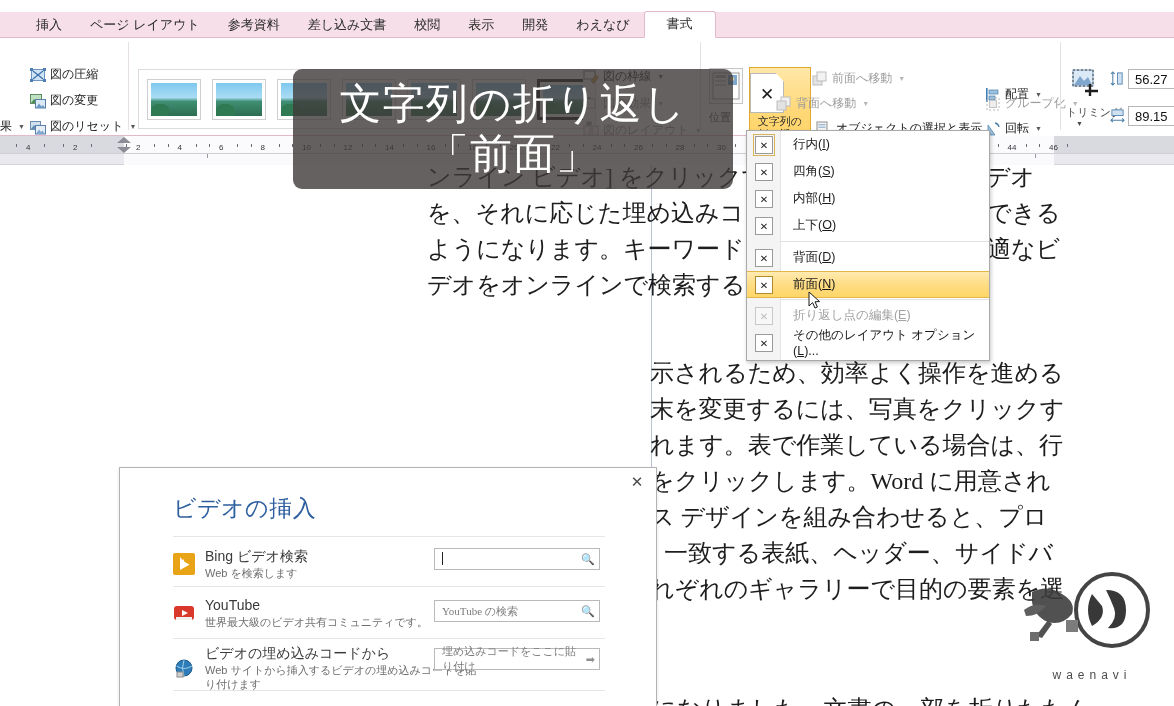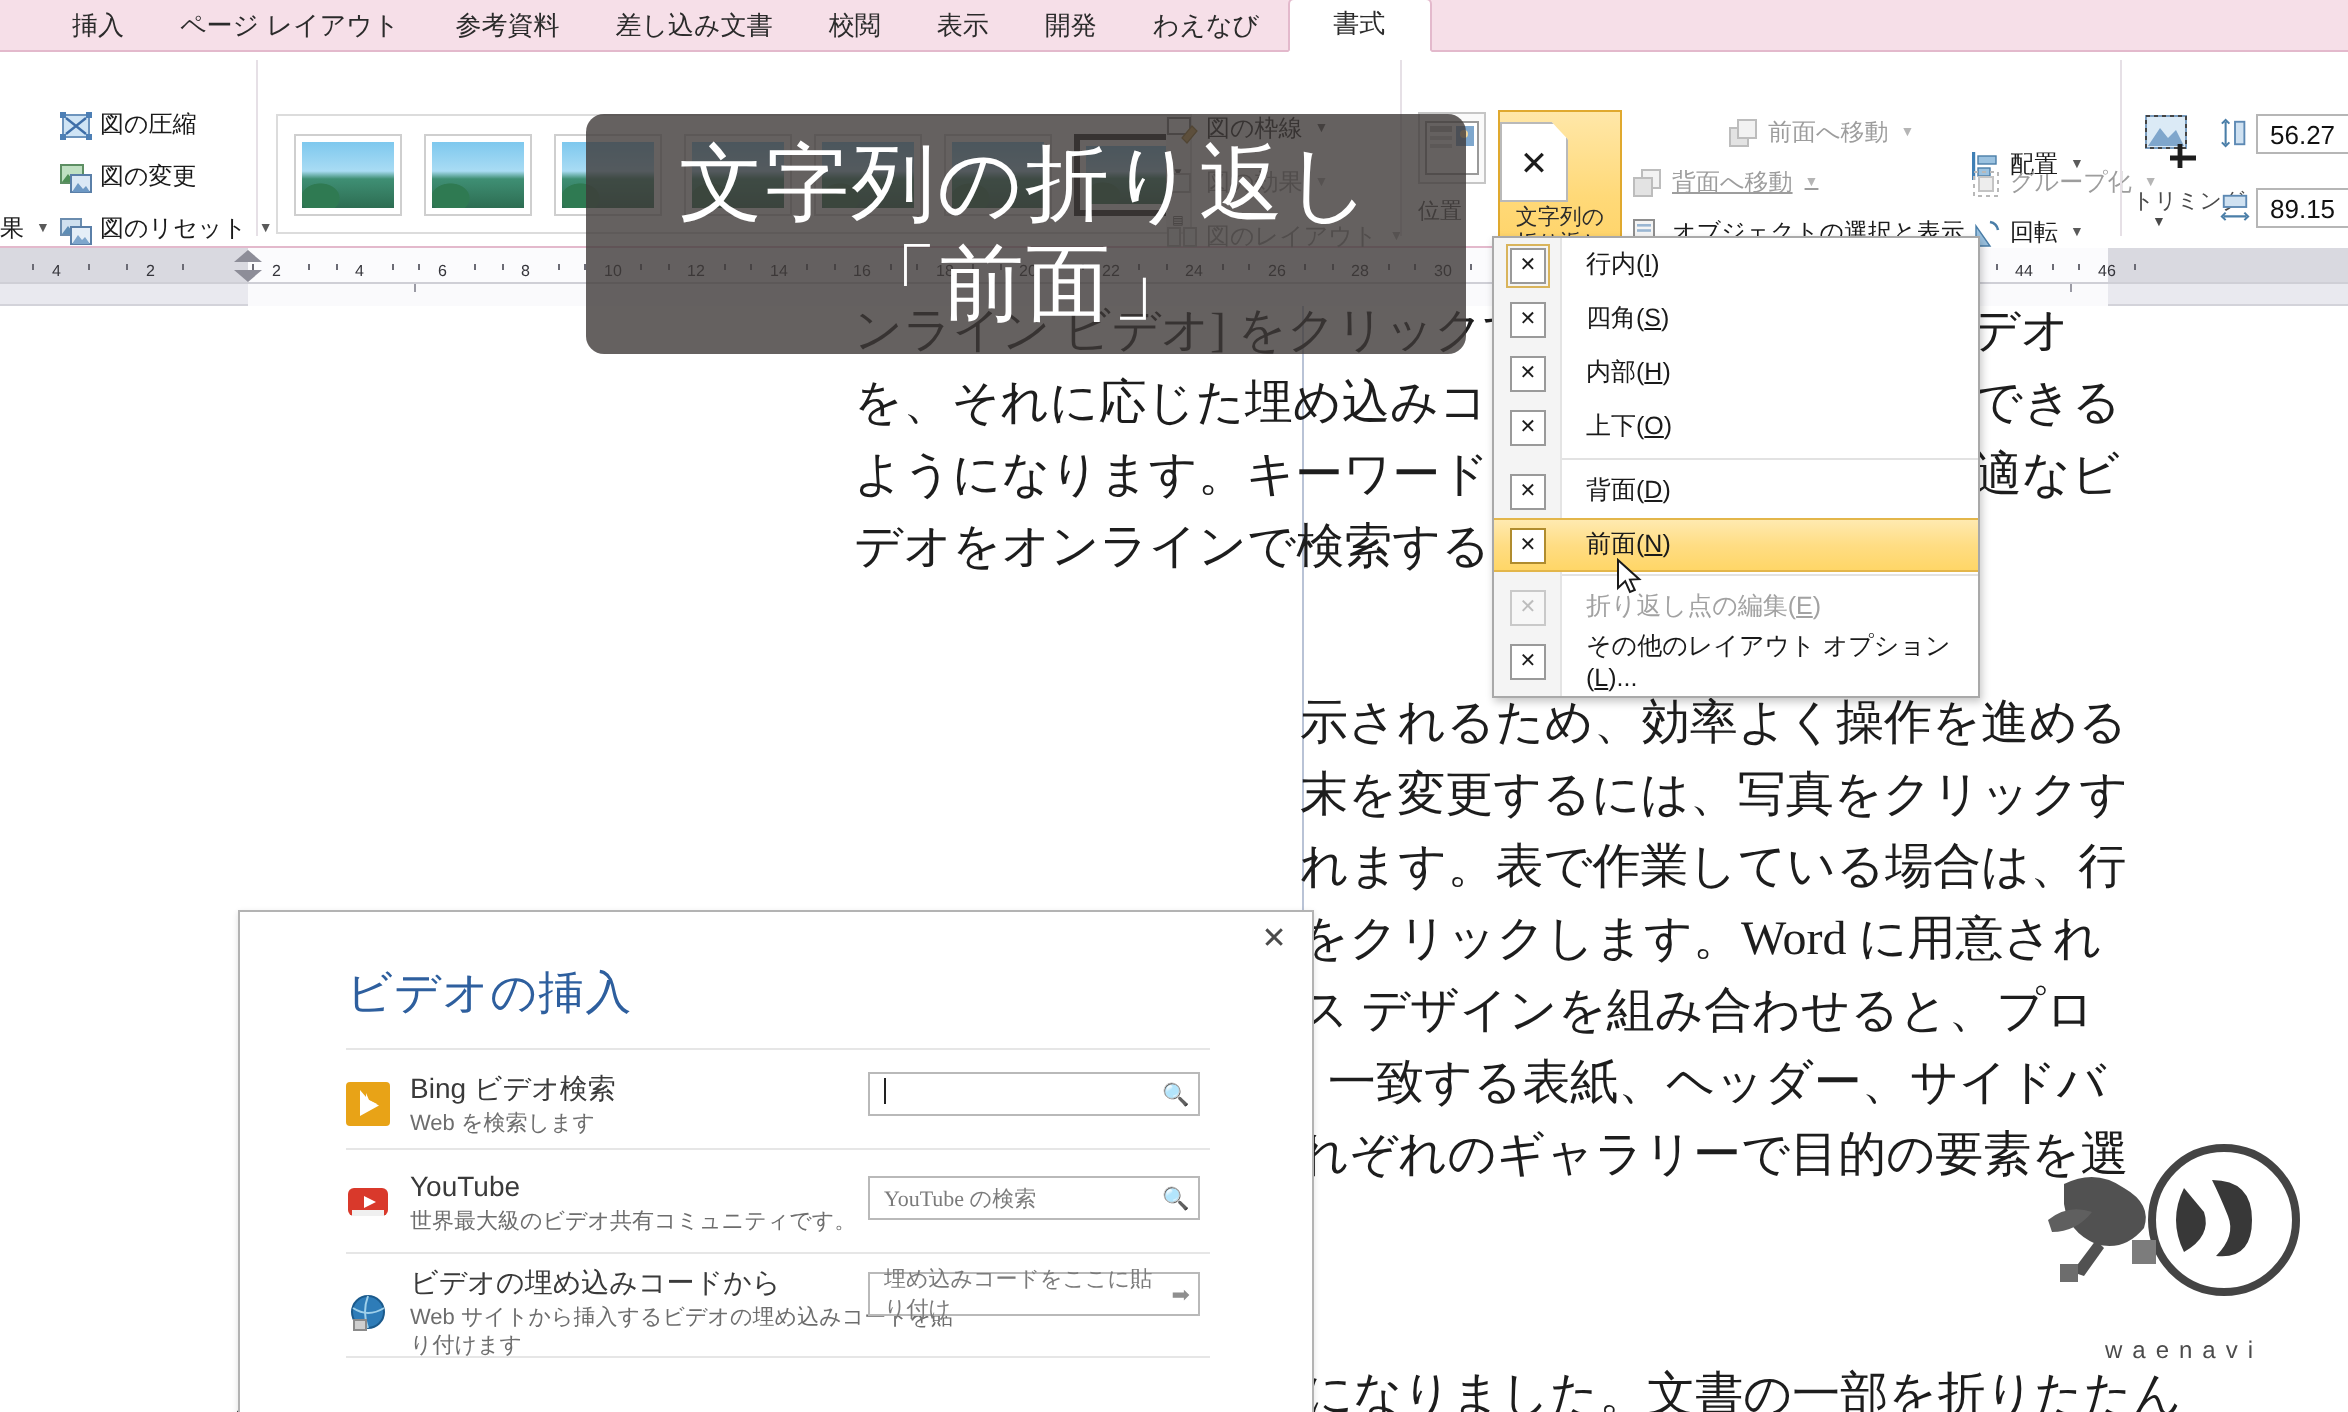--- a/index.html
+++ b/index.html
@@ -2,21 +2,21 @@
 <html><head>
 <meta charset="utf-8">
 <style>
   * { box-sizing: border-box; margin:0; padding:0; }
   html,body { width:1174px; height:706px; overflow:hidden; }
   body {
     font-family: "Liberation Sans", "DejaVu Sans", sans-serif;
     background:#ffffff;
     position:relative;
   }
-  .app { position:absolute; inset:0; }
+  .app { position:absolute; inset:0;margin-top:12px; }
 
   
   .tabstrip{
     position:absolute; left:0; top:0; width:1174px; height:26px;
     background:#f6dfe8;
     border-bottom:1px solid #e3b9cc;
   }
   .tabstrip .tabs{ display:flex; align-items:flex-end; height:26px; padding-left:22px; }
   .tab{
     font-size:13px; color:#2b2b2b; padding:3px 13px 5px 13px;
@@ -376,29 +376,29 @@
     </div>
     <div class="grp-label" style="left:709px; top:72px;">位置</div>
 
     <div class="wrapbtn">
       <span class="bigicon"></span>
       <span class="lbl">文字列の</span>
       <span class="lbl">折り返し</span>
       <span class="cv">▼</span>
     </div>
 
-    <div class="cmd dis" style="left:864px; top:32px;">
+    <div class="cmd dis" style="left:812px; top:32px;">
       <svg class="ci" viewBox="0 0 16 16">
         <rect x="1" y="5" width="9" height="9" fill="#e3e3e3" stroke="#bdbdbd"></rect>
         <rect x="5" y="1" width="9" height="9" fill="#f2f2f2" stroke="#bdbdbd"></rect>
       </svg>
       <span>前面へ移動</span>
       <span class="arw">▼</span>
     </div>
-    <div class="cmd dis" style="left:816px; top:57px;text-decoration:underline;">
+    <div class="cmd dis" style="left:776px; top:57px;">
       <svg class="ci" viewBox="0 0 16 16">
         <rect x="5" y="1" width="9" height="9" fill="#f2f2f2" stroke="#bdbdbd"></rect>
         <rect x="1" y="5" width="9" height="9" fill="#e3e3e3" stroke="#bdbdbd"></rect>
       </svg>
       <span>背面へ移動</span>
       <span class="arw">▼</span>
     </div>
     <div class="cmd" style="left:816px; top:82px;">
       <svg class="ci" viewBox="0 0 16 16">
         <rect x="1" y="1" width="10" height="9" fill="#f4f4f4" stroke="#8e8e8e"></rect>

